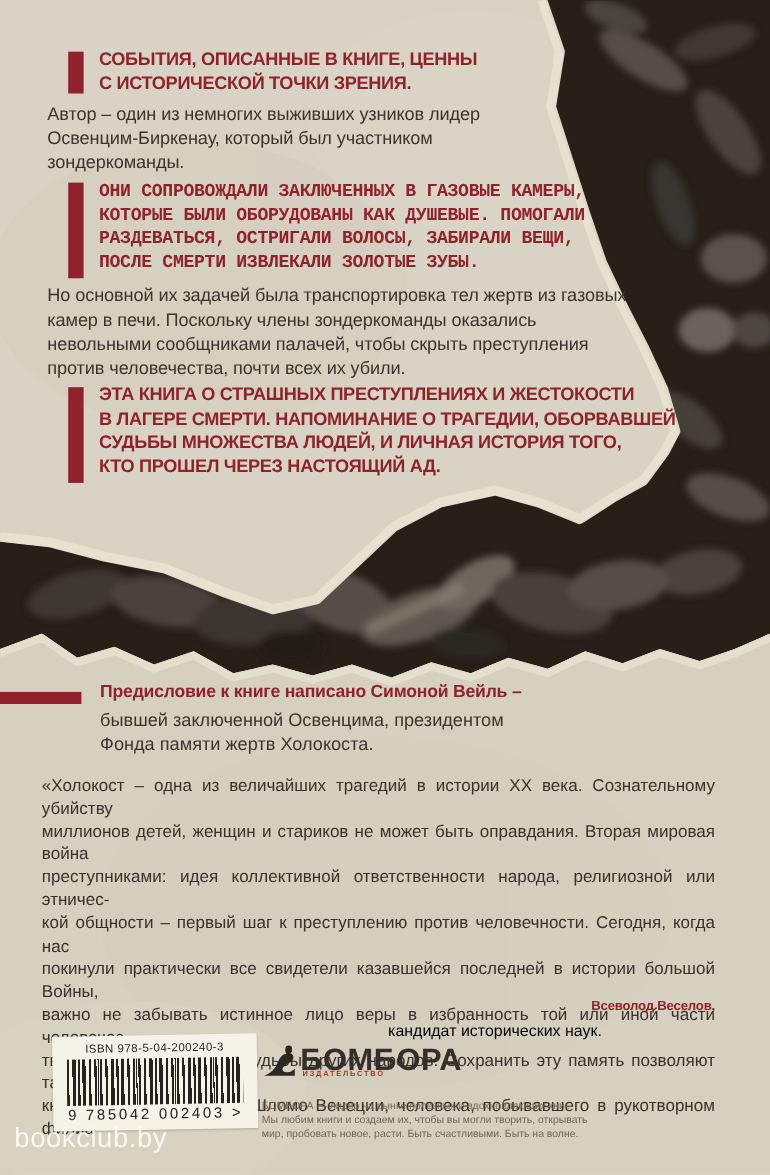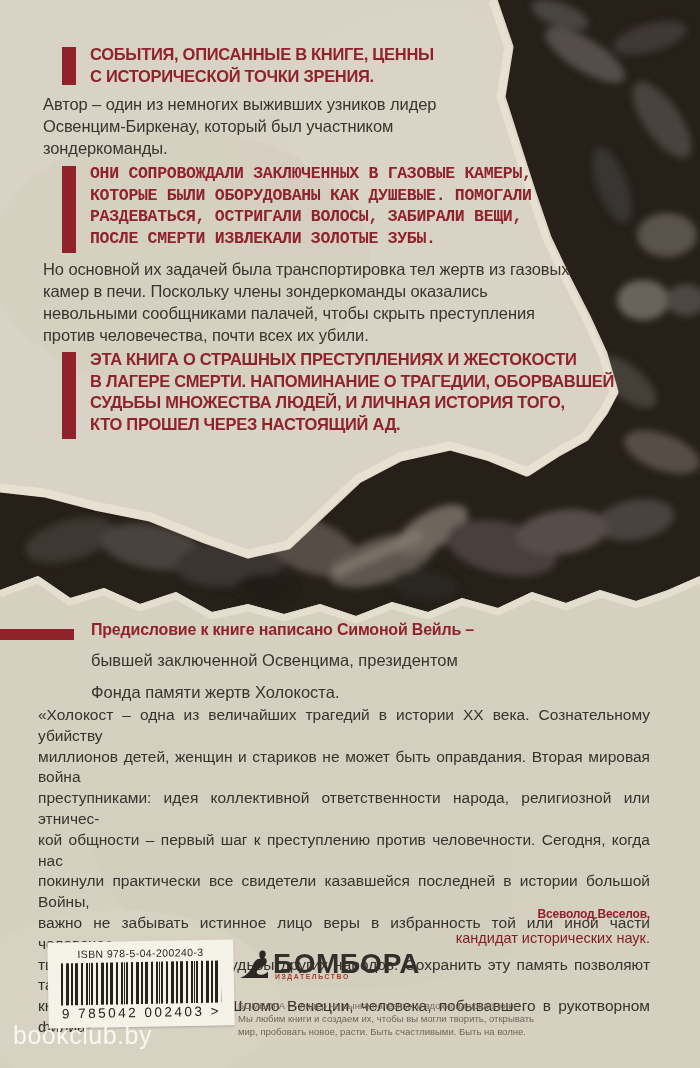--- a/index.html
+++ b/index.html
@@ -16,27 +16,27 @@
   .hl{position:absolute;left:90px;color:#8f222b;font-weight:bold;font-size:16.5px;line-height:21.5px;letter-spacing:-0.3px;white-space:pre-line;}
   .hl1{top:44px;}
   .hl2{top:163px;font-family:Liberation Mono, monospace;}
   .hl3{top:349px;}
   
   .para{position:absolute;left:43px;font-size:16.5px;line-height:22px;color:#3a342e;white-space:pre-line;letter-spacing:-0.1px;}
   .p1{top:93px;}
   .p2{top:258px;}
   
   .preface-lead{position:absolute;left:91px;top:621px;font-size:16px;font-weight:bold;color:#8f222b;letter-spacing:-0.2px;}
-  .preface-rest{position:absolute;left:91px;top:644px;font-size:16.5px;line-height:32px;white-space:pre-line;color:#3a342e;}
+  .preface-rest{position:absolute;left:91px;top:644px;font-size:16.5px;line-height:22px;white-space:pre-line;color:#3a342e;}
   
   .quote{position:absolute;left:38px;top:705px;width:612px;font-size:15.5px;color:#37322c;}
   .q-line{line-height:20.8px;text-align:justify;text-align-last:justify;}
   .q-line:last-child{text-align-last:left;}
   .sig-name{position:absolute;left:250px;top:907px;width:400px;text-align:right;font-size:12px;font-weight:bold;color:#8f222b;letter-spacing:-0.2px;}
-  .sig-title{position:absolute;left:250px;top:930px;width:400px;text-align:right;font-size:14.5px;color:#7f1d1d;}
+  .sig-title{position:absolute;left:250px;top:930px;width:400px;text-align:center;font-size:14.5px;color:#000000;}
   
   .barcode-box{position:absolute;left:48px;top:941px;width:186px;height:86px;background:#f5f2e8;transform:rotate(-1deg);box-shadow:0 1px 2px rgba(60,50,40,.25);text-align:center;}
   .isbn{font-size:10.5px;color:#2a2723;padding-top:6px;letter-spacing:0.4px;}
   .stripes{width:160px;height:42px;margin:3px auto 1px auto;background-image:
      repeating-linear-gradient(90deg,#26221e 0,#26221e 2px,rgba(0,0,0,0) 2px,rgba(0,0,0,0) 5px),
      repeating-linear-gradient(90deg,#26221e 0,#26221e 1px,rgba(0,0,0,0) 1px,rgba(0,0,0,0) 7px);}
   .digits{font-size:13.5px;color:#24201c;letter-spacing:2.5px;}
   
   .logo-icon{position:absolute;left:238px;top:947px;width:32px;height:34px;}
   .pub-name{position:absolute;left:273px;top:948px;font-size:28px;font-weight:bold;color:#332f2a;letter-spacing:0.5px;}

